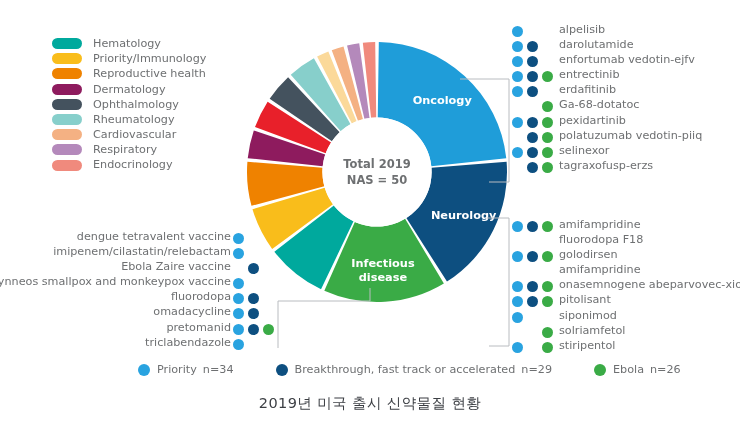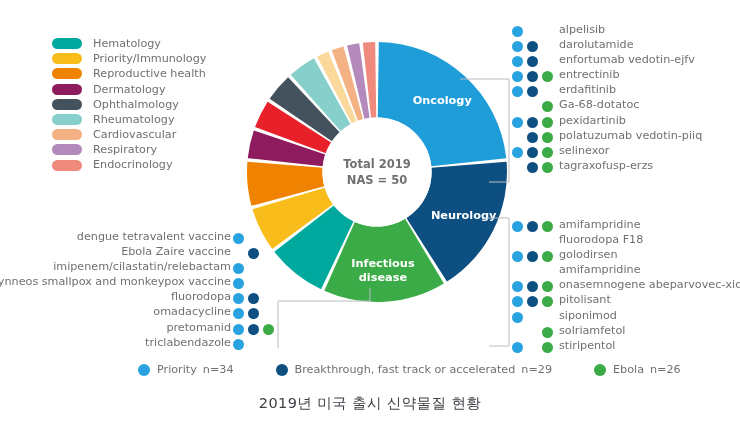--- a/index.html
+++ b/index.html
@@ -370,36 +370,36 @@
         <span class="drug-name">dengue tetravalent vaccine</span>
         <span style="display: flex; align-items: center;">
           <span class="dot-slot">
             <span class="dot" style="background: rgb(41, 163, 224);"></span>
           </span>
           <span class="dot-slot"></span>
           <span class="dot-slot"></span>
         </span>
       </div>
       <div class="drug-row">
+        <span class="drug-name">imipenem/cilastatin/relebactam</span>
+        <span style="display: flex; align-items: center;">
+          <span class="dot-slot">
+            <span class="dot" style="background: rgb(41, 163, 224);"></span>
+          </span>
+          <span class="dot-slot"></span>
+          <span class="dot-slot"></span>
+        </span>
+      </div>
+      <div class="drug-row">
         <span class="drug-name">Ebola Zaire vaccine</span>
         <span style="display: flex; align-items: center;">
           <span class="dot-slot"></span>
           <span class="dot-slot">
             <span class="dot" style="background: rgb(13, 79, 128);"></span>
           </span>
-          <span class="dot-slot"></span>
-        </span>
-      </div>
-      <div class="drug-row">
-        <span class="drug-name">imipenem/cilastatin/relebactam</span>
-        <span style="display: flex; align-items: center;">
-          <span class="dot-slot">
-            <span class="dot" style="background: rgb(41, 163, 224);"></span>
-          </span>
-          <span class="dot-slot"></span>
           <span class="dot-slot"></span>
         </span>
       </div>
       <div class="drug-row">
         <span class="drug-name">Jynneos smallpox and monkeypox vaccine</span>
         <span style="display: flex; align-items: center;">
           <span class="dot-slot">
             <span class="dot" style="background: rgb(41, 163, 224);"></span>
           </span>
           <span class="dot-slot"></span>

